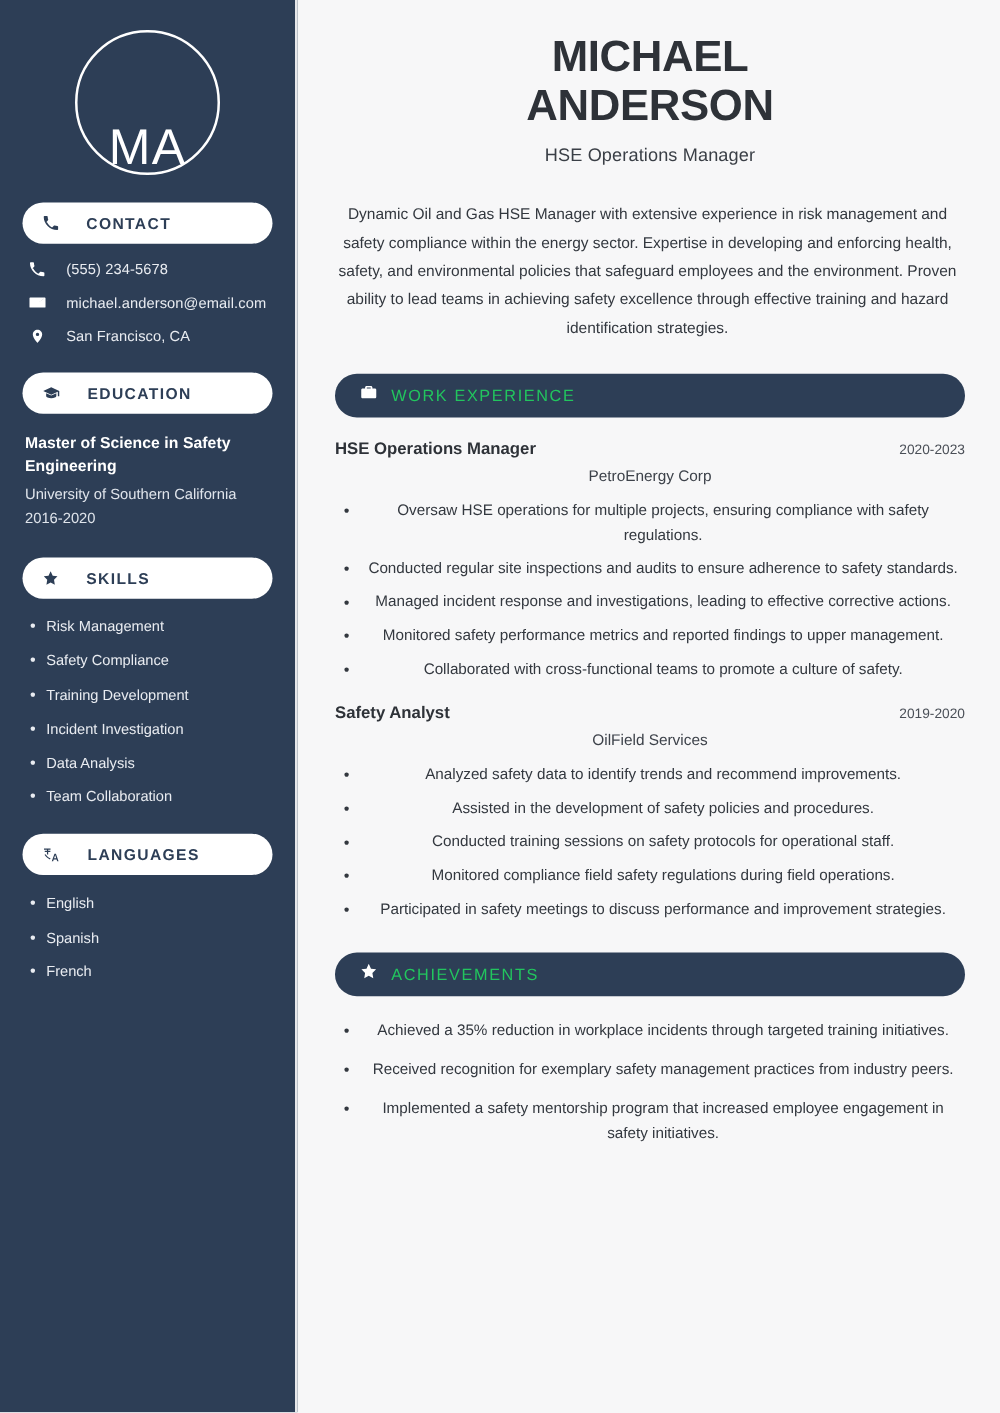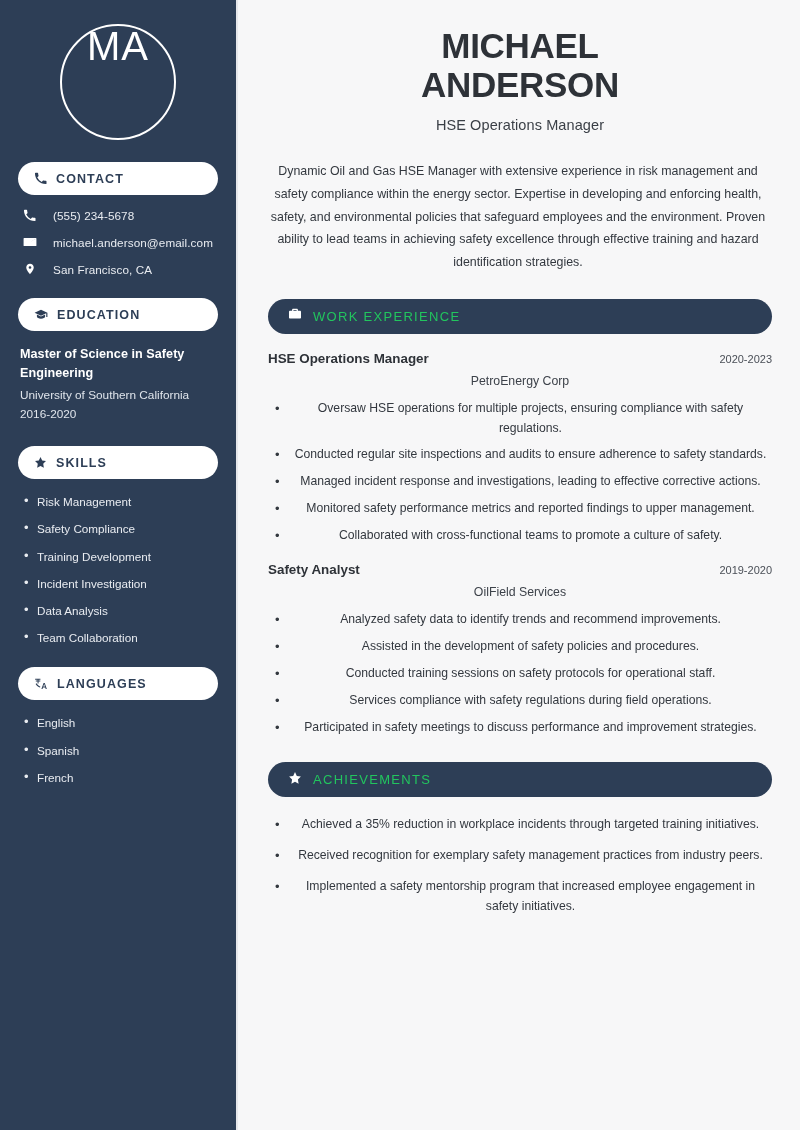--- a/index.html
+++ b/index.html
@@ -33,41 +33,41 @@
     display: flex;
     justify-content: center;
     padding-top: 24px;
   }
   .avatar {
     width: 116px;
     height: 116px;
     border-radius: 50%;
     border: 2px solid #ffffff;
     display: flex;
-    align-items: flex-start;
+    align-items: flex-end;
     justify-content: center;
   }
   .avatar-initials {
     font-size: 40px;
     font-weight: 400;
     letter-spacing: 1px;
     color: #ffffff;
     line-height: 1;
   }
 
   .pill {
     margin-top: 22px;
     background: #ffffff;
     color: #2d3e56;
     border-radius: 22px;
     height: 33px;
     display: flex;
     align-items: center;
     padding: 0 16px;
-    gap: 9px;
+    gap: 22px;
   }
   .pill-label {
     font-size: 12.5px;
     font-weight: 700;
     letter-spacing: 1.1px;
     text-transform: uppercase;
     color: #2d3e56;
   }
   .pill svg { display: block; }
 
@@ -358,21 +358,21 @@
     <div class="job">
       <div class="job-head">
         <span class="job-role">Safety Analyst</span>
         <span class="job-dates">2019-2020</span>
       </div>
       <div class="job-company">OilField Services</div>
       <ul class="bullets wide">
         <li>Analyzed safety data to identify trends and recommend improvements.</li>
         <li>Assisted in the development of safety policies and procedures.</li>
         <li>Conducted training sessions on safety protocols for operational staff.</li>
-        <li>Services compliance with safety regulations during field operations.</li>
+        <li>Monitored compliance field safety regulations during field operations.</li>
         <li>Participated in safety meetings to discuss performance and improvement strategies.</li>
       </ul>
     </div>
 
     <div class="section-bar">
       <span>
         <svg width="14" height="14" viewBox="0 0 24 24" fill="#ffffff">
           <path d="M12 1.8l3.1 6.6 7 1-5.1 5.1 1.2 7.2L12 18.3l-6.2 3.4 1.2-7.2L1.9 9.4l7-1L12 1.8z"></path>
         </svg>
       </span>

